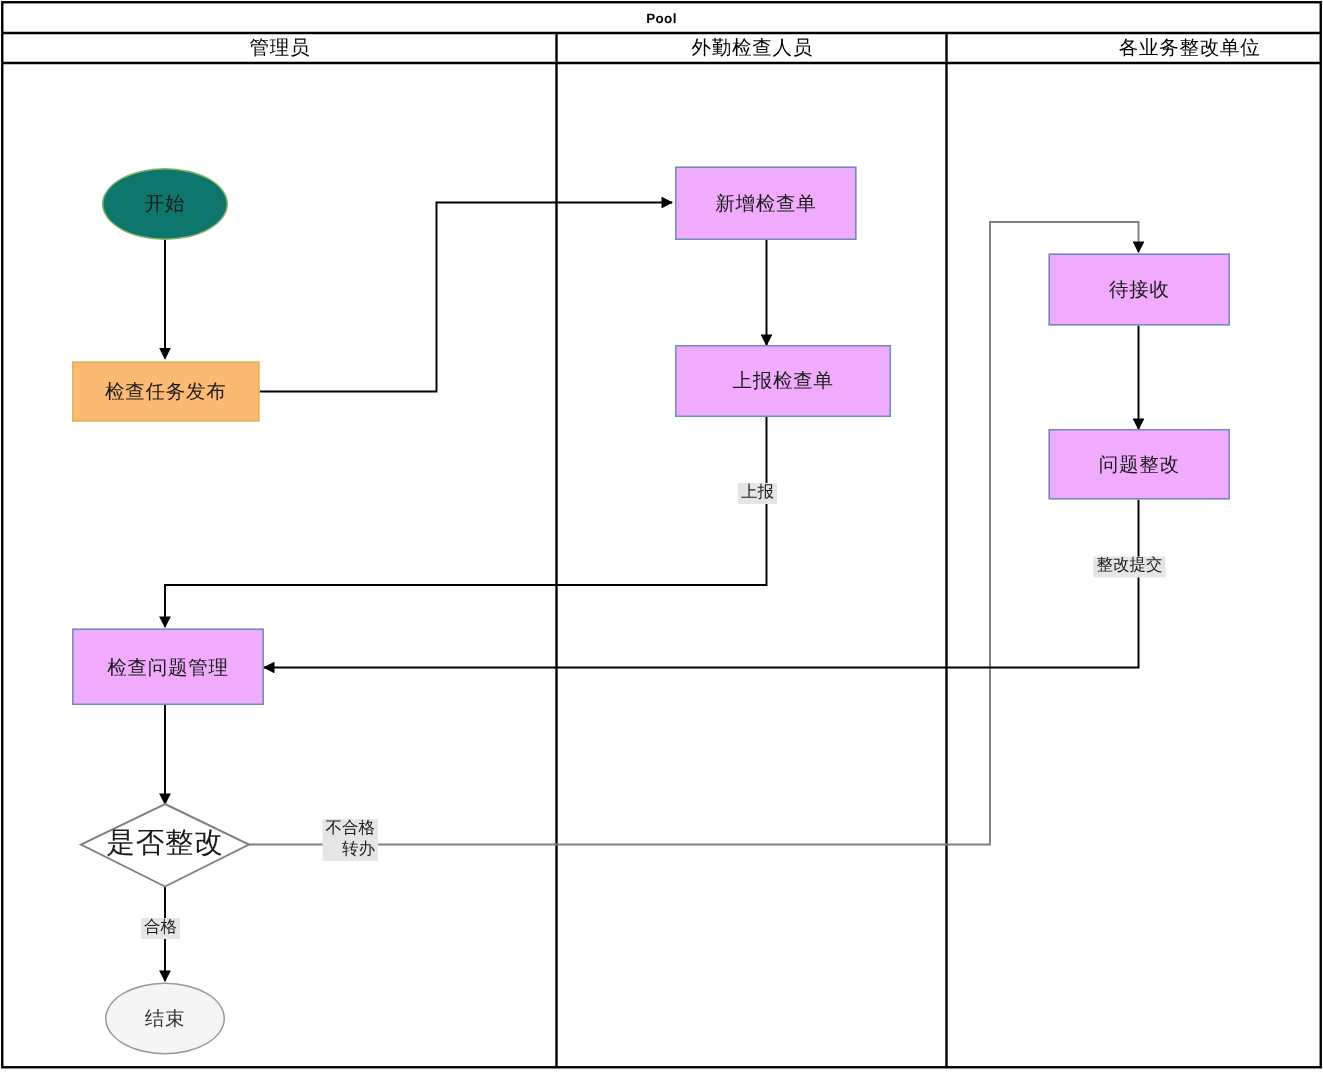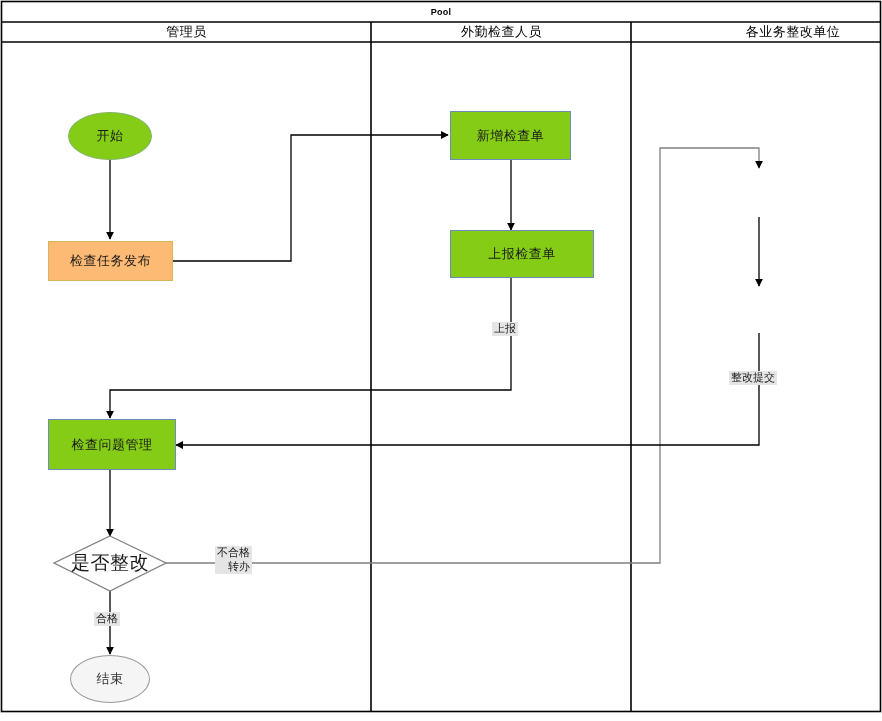--- a/index.html
+++ b/index.html
@@ -33,31 +33,31 @@
     align-items: center;
     justify-content: center;
     text-align: center;
     font-size: 13px;
     line-height: 1.2;
     letter-spacing: 0.5px;
     z-index: 4;
   }
   .node-process {
     border: 1px solid #6c8ebf;
-    background: #84cc16;
+    background: #f0abfc;
     color: #1a1a1a;
   }
   .node-task {
     border: 1px solid #d6b656;
     background: #fdba74;
     color: #1a1a1a;
   }
   .node-start {
     border: 1px solid #82b366;
-    background: #84cc16;
+    background: #0f766e;
     border-radius: 50%;
     color: #1a1a1a;
   }
   .node-end {
     border: 1px solid #999999;
     background: #f5f5f5;
     border-radius: 50%;
     color: #333333;
   }
   .node-decision {
@@ -156,21 +156,23 @@
   <div class="lane-header" style="left:652px; width:248px;margin-left:17px;">各业务整改单位</div>
 
   <div class="node node-start" style="left:68px; top:112px; width:84px; height:48px;">开始</div>
 
   <div class="node node-task" style="left:48px; top:241px; width:125px; height:40px;">检查任务发布</div>
 
   <div class="node node-process" style="left:450px; top:111px; width:121px; height:49px;">新增检查单</div>
 
   <div class="node node-process" style="left:450px; top:230px; width:144px; height:48px;">上报检查单</div>
 
+  <div class="node node-process" style="left:699px; top:169px; width:121px; height:48px;">待接收</div>
 
+  <div class="node node-process" style="left:699px; top:286px; width:121px; height:47px;">问题整改</div>
 
   <div class="node node-process" style="left:48px; top:419px; width:128px; height:51px;">检查问题管理</div>
 
   <div class="node node-decision" style="left:54px; top:536px; width:112px; height:55px;">
     <span class="decision-label">是否整改</span>
   </div>
 
   <div class="node node-end" style="left:70px; top:655px; width:80px; height:48px;">结束</div>
 
   <div class="edge-label" style="left:492px; top:322px;">上报</div>

